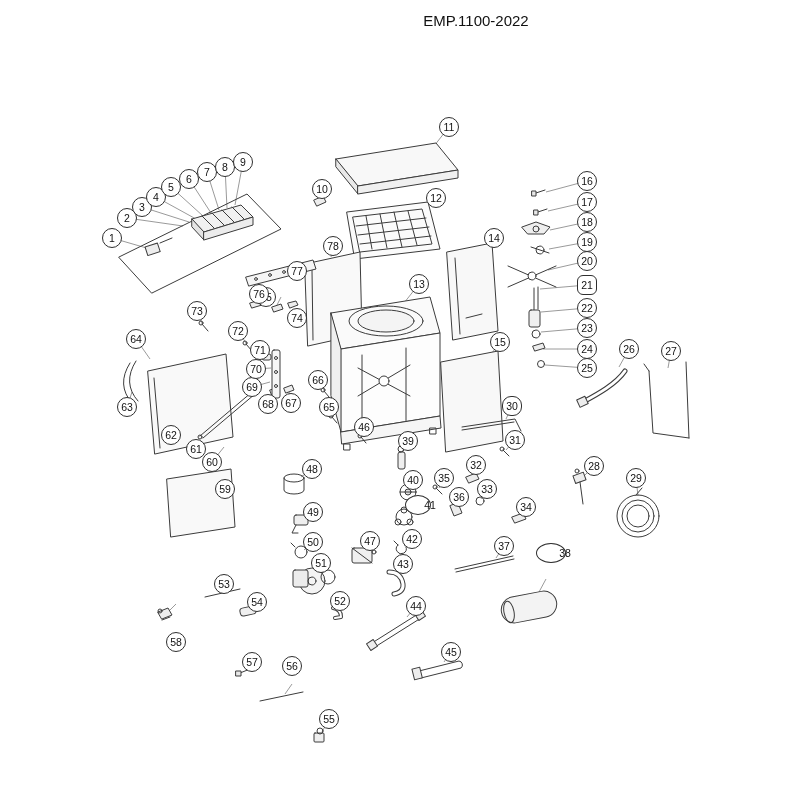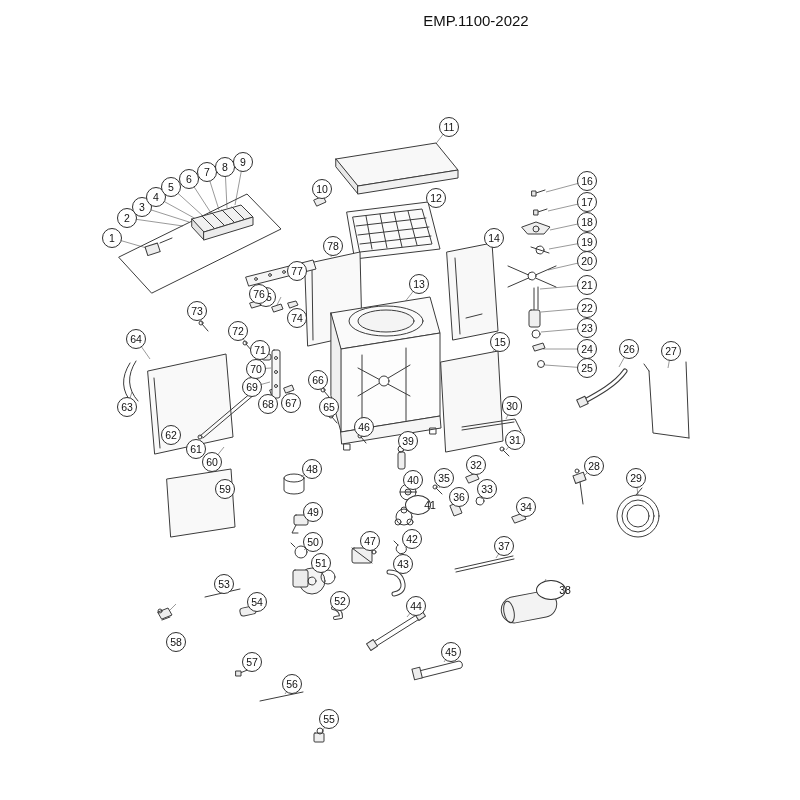--- a/index.html
+++ b/index.html
@@ -395,56 +395,56 @@
       <div class="balloon" style="left: 439px; top: 117px;">11</div>
       <div class="balloon" style="left: 426px; top: 188px;">12</div>
       <div class="balloon" style="left: 409px; top: 274px;">13</div>
       <div class="balloon" style="left: 484px; top: 228px;">14</div>
       <div class="balloon" style="left: 490px; top: 332px;">15</div>
       <div class="balloon" style="left: 577px; top: 171px;">16</div>
       <div class="balloon" style="left: 577px; top: 192px;">17</div>
       <div class="balloon" style="left: 577px; top: 212px;">18</div>
       <div class="balloon" style="left: 577px; top: 232px;">19</div>
       <div class="balloon" style="left: 577px; top: 251px;">20</div>
-      <div class="balloon" style="left: 577px; top: 275px;">21</div>
+      <div class="balloon" style="left: 577px; top: 275px; border-radius: 6px;">21</div>
       <div class="balloon" style="left: 577px; top: 298px;">22</div>
       <div class="balloon" style="left: 577px; top: 318px;">23</div>
       <div class="balloon" style="left: 577px; top: 339px; text-align: center;">24</div>
       <div class="balloon" style="left: 577px; top: 358px;">25</div>
       <div class="balloon" style="left: 619px; top: 339px;">26</div>
       <div class="balloon" style="left: 661px; top: 341px;">27</div>
       <div class="balloon" style="left: 584px; top: 456px;">28</div>
       <div class="balloon" style="left: 626px; top: 468px;">29</div>
       <div class="balloon" style="left: 502px; top: 396px; border-radius: 9px;">30</div>
       <div class="balloon" style="left: 505px; top: 430px;">31</div>
       <div class="balloon" style="left: 466px; top: 455px;">32</div>
       <div class="balloon" style="left: 477px; top: 479px;">33</div>
       <div class="balloon" style="left: 516px; top: 497px;">34</div>
       <div class="balloon" style="left: 434px; top: 468px;">35</div>
       <div class="balloon" style="left: 449px; top: 487px;">36</div>
       <div class="balloon" style="left: 494px; top: 536px;">37</div>
-      <div class="balloon" style="left: 536px; top: 580px; padding-left: 28px;">38</div>
+      <div class="balloon" style="left: 536px; top: 543px; padding-left: 28px;">38</div>
       <div class="balloon" style="left: 398px; top: 431px;">39</div>
       <div class="balloon" style="left: 403px; top: 470px;">40</div>
       <div class="balloon" style="left: 405px; top: 495px; padding-left: 24px;">41</div>
       <div class="balloon" style="left: 402px; top: 529px;">42</div>
       <div class="balloon" style="left: 393px; top: 554px;">43</div>
       <div class="balloon" style="left: 406px; top: 596px;">44</div>
       <div class="balloon" style="left: 441px; top: 642px;">45</div>
       <div class="balloon" style="left: 354px; top: 417px;">46</div>
       <div class="balloon" style="left: 360px; top: 531px;">47</div>
       <div class="balloon" style="left: 302px; top: 459px;">48</div>
       <div class="balloon" style="left: 303px; top: 502px;">49</div>
       <div class="balloon" style="left: 303px; top: 532px;">50</div>
       <div class="balloon" style="left: 311px; top: 553px;">51</div>
       <div class="balloon" style="left: 330px; top: 591px;">52</div>
       <div class="balloon" style="left: 214px; top: 574px;">53</div>
       <div class="balloon" style="left: 247px; top: 592px;">54</div>
       <div class="balloon" style="left: 319px; top: 709px;">55</div>
-      <div class="balloon" style="left: 282px; top: 674px;">56</div>
+      <div class="balloon" style="left: 282px; top: 656px;">56</div>
       <div class="balloon" style="left: 242px; top: 652px;">57</div>
       <div class="balloon" style="left: 166px; top: 594px; margin-top: 38px;">58</div>
       <div class="balloon" style="left: 215px; top: 479px;">59</div>
       <div class="balloon" style="left: 202px; top: 452px;">60</div>
       <div class="balloon" style="left: 186px; top: 439px;">61</div>
       <div class="balloon" style="left: 161px; top: 425px;">62</div>
       <div class="balloon" style="left: 117px; top: 397px;">63</div>
       <div class="balloon" style="left: 126px; top: 329px;">64</div>
       <div class="balloon" style="left: 319px; top: 397px;">65</div>
       <div class="balloon" style="left: 308px; top: 370px;">66</div>

